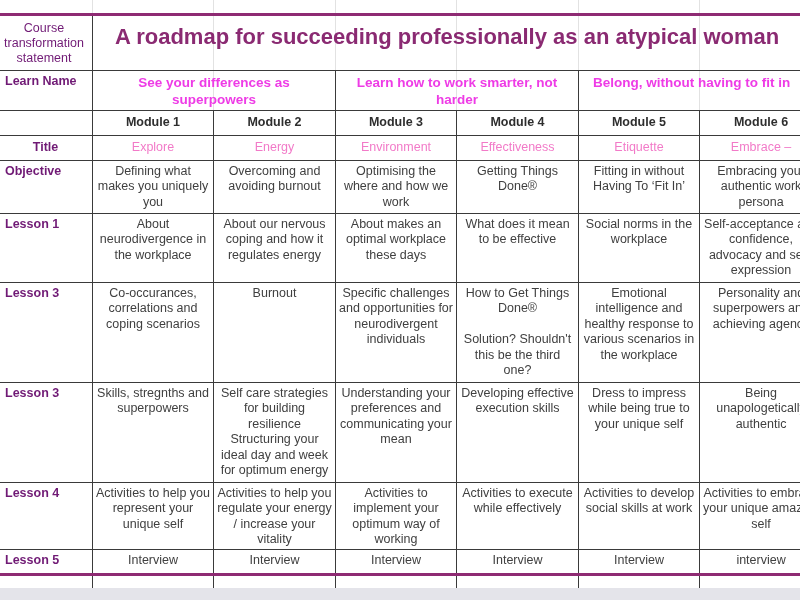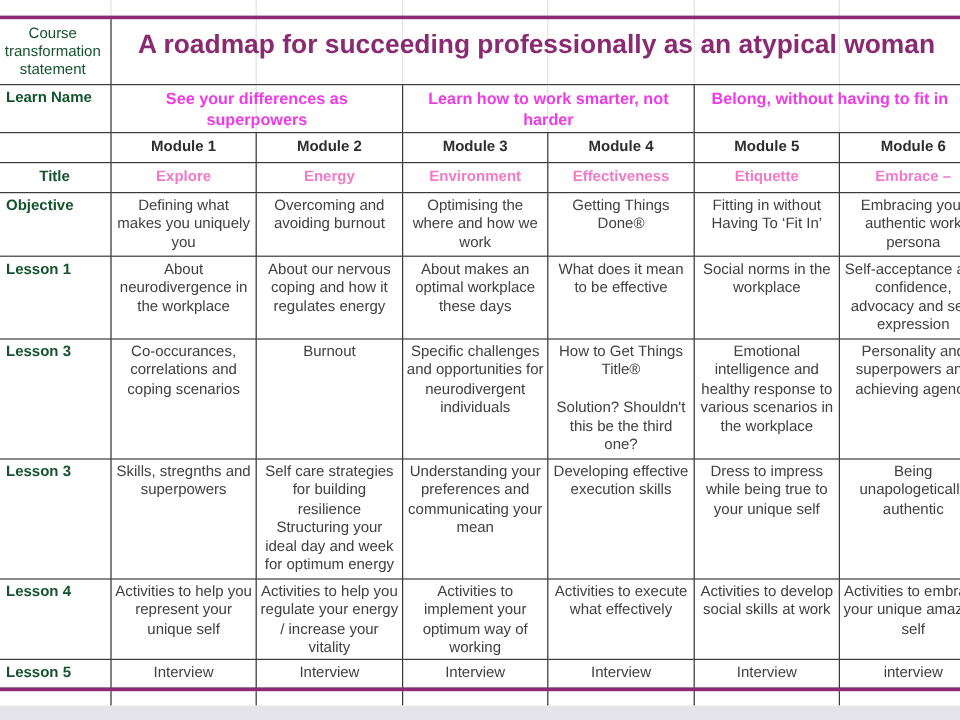--- a/index.html
+++ b/index.html
@@ -19,31 +19,31 @@
   }
   table.roadmap td {
     border: 1px solid #3a3a3a;
     text-align: center; vertical-align: top;
     font-size: 12.5px; line-height: 15.5px;
     padding: 3px 3px 0 3px;
     overflow: hidden;
     color: #404040;
   }
   table.roadmap td.rowhead {
-    text-align: left; font-weight: bold; padding-left: 6px; color: #14532d;
+    text-align: left; font-weight: bold; padding-left: 6px; color: #701a75;
   }
   table.roadmap td.rowhead.center { text-align: center; font-weight: normal; padding-left: 3px; }
   .title-cell {
     font-size: 22px !important; font-weight: bold; color: #8a2a72 !important;
     vertical-align: top !important; padding-top: 8px !important; line-height: 26px !important;
     white-space: nowrap; text-align: left !important; padding-left: 22px !important;
   }
   .unit-cell { color: #ee3be6 !important; font-weight: bold; font-size: 13.5px !important; line-height: 17px !important; padding-top: 3px !important; }
   .module-cell { font-weight: bold; color: #2e2e2e !important; vertical-align: middle !important; padding-top: 0 !important; margin-left: 12px; }
-  .pink-cell { color: #f27ac8 !important; vertical-align: middle !important; padding-top: 0 !important; font-weight: bold; }
+  .pink-cell { color: #f27ac8 !important; vertical-align: middle !important; padding-top: 0 !important; }
   .lead-cell { font-weight: normal !important; text-align: center !important; padding-left: 0 !important; font-size: 12.5px; line-height: 15px !important; padding-top: 6px !important;}
   .bottom-strip { position: absolute; left: 0; top: 588px; width: 800px; height: 12px; background: #e4e4ea; }
   .sp { white-space: pre-line; }
 </style>
 </head>
 <body>
 
 <div class="sheet">
   <div class="gridline-v" style="left:92px;height:600px"></div>
   <div class="gridline-v" style="left:213px;height:600px"></div>
@@ -118,21 +118,21 @@
       <td>What does it mean to be effective</td>
       <td>Social norms in the workplace</td>
       <td>Self-acceptance and confidence, advocacy and self-expression</td>
     </tr>
 
     <tr style="height:100px">
       <td class="rowhead">Lesson 3</td>
       <td>Co-occurances, correlations and coping scenarios</td>
       <td>Burnout</td>
       <td>Specific challenges and opportunities for neurodivergent individuals</td>
-      <td class="sp">How to Get Things Title®
+      <td class="sp">How to Get Things Done®
 
 Solution? Shouldn't this be the third one?</td>
       <td>Emotional intelligence and healthy response to various scenarios in the workplace</td>
       <td>Personality and superpowers and achieving agency</td>
     </tr>
 
     <tr style="height:100px">
       <td class="rowhead">Lesson 3</td>
       <td>Skills, stregnths and superpowers</td>
       <td class="sp">Self care strategies for building resilience
@@ -141,21 +141,21 @@
       <td>Developing effective execution skills</td>
       <td>Dress to impress while being true to your unique self</td>
       <td>Being unapologetically authentic</td>
     </tr>
 
     <tr style="height:67px">
       <td class="rowhead">Lesson 4</td>
       <td>Activities to help you represent your unique self</td>
       <td>Activities to help you regulate your energy / increase your vitality</td>
       <td>Activities to implement your optimum way of working</td>
-      <td>Activities to execute what effectively</td>
+      <td>Activities to execute while effectively</td>
       <td>Activities to develop social skills at work</td>
       <td>Activities to embrace your unique amazing self</td>
     </tr>
 
     <tr style="height:24px">
       <td class="rowhead">Lesson 5</td>
       <td>Interview</td>
       <td>Interview</td>
       <td>Interview</td>
       <td>Interview</td>

